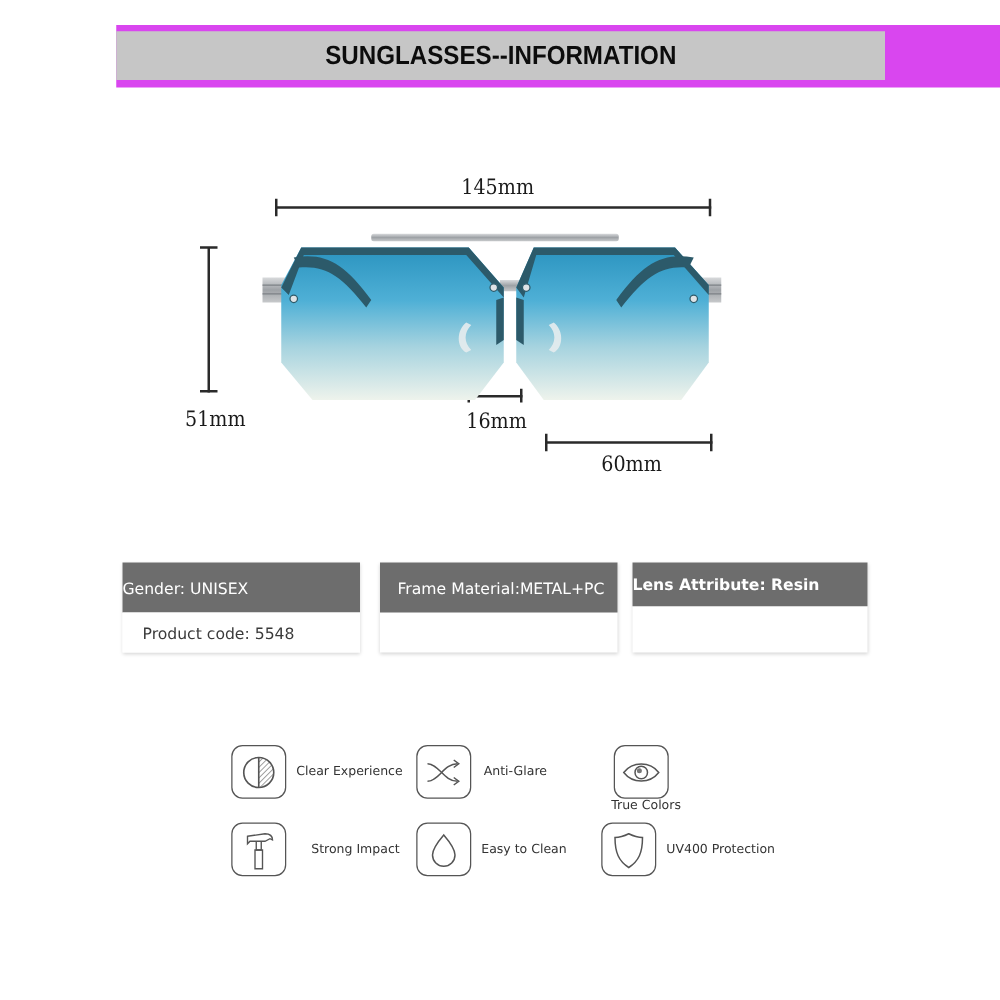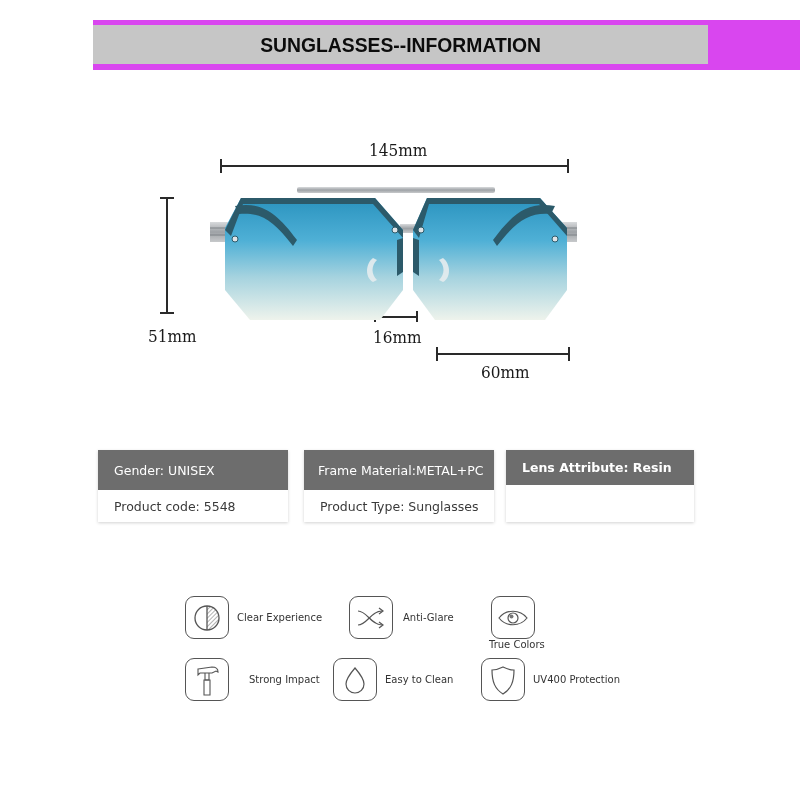--- a/index.html
+++ b/index.html
@@ -23,21 +23,21 @@
     .dim-label {
       position: absolute; font-family: "DejaVu Serif", serif; font-size: 17px; color: #1a1a1a;
       transform: scaleX(0.9); transform-origin: left top;
     }
 
     .glasses { position: absolute; left: 205px; top: 180px; width: 380px; height: 150px; }
 
     .card { position: absolute; width: 190px; height: 72px; box-shadow: 0 1px 3px rgba(0,0,0,0.18); background:#fff; }
     .card-head {
       position: absolute; left: 0; top: 0; width: 100%; height: 40px; background: #6d6d6d;
-      color: #ffffff; font-size: 12.5px; padding-left: 16px; display: flex; align-items: center;
+      color: #ffffff; font-size: 12.5px; padding-left: 0; display: flex; align-items: center;
       font-family: "DejaVu Sans", sans-serif;
     }
     .card-body {
       position: absolute; left: 0; top: 40px; width: 100%; height: 32px; background: #fff;
       color: #3a3a3a; font-size: 12.5px; padding-left: 16px; display: flex; align-items: center;
     }
     .card.c3 .card-head { height: 35px; }
     .card.c3 .card-body { top: 35px; height: 37px; }
     .card.c2 .card-head { justify-content: flex-start; padding-left: 14px; }
 
@@ -134,21 +134,20 @@
     <circle cx="350" cy="59" r="3" fill="#dfe3e6" stroke="#2c5a6a" stroke-width="1"></circle>
   </svg>
 </div>
 
 <div class="card c1" style="left:98px; top:450px;">
   <div class="card-head">Gender:  UNISEX</div>
   <div class="card-body">Product code: 5548</div>
 </div>
 <div class="card c2" style="left:304px; top:450px;">
   <div class="card-head">Frame Material:METAL+PC</div>
-  <div class="card-body">Product Type:  Sunglasses</div>
 </div>
 <div class="card c3" style="left:506px; top:450px; width:188px;font-weight:bold;">
   <div class="card-head">Lens Attribute:  Resin</div>
 </div>
 
 <div class="feature" style="left:185px; top:596px;">
   <div class="feature-icon">
     <svg width="30" height="30" viewBox="0 0 30 30">
       <defs>
         <pattern id="hatch" width="3" height="3" patternUnits="userSpaceOnUse" patternTransform="rotate(45)">
@@ -156,21 +155,21 @@
         </pattern>
       </defs>
       <path d="M15 3 A12 12 0 0 1 15 27 Z" fill="url(#hatch)"></path>
       <circle cx="15" cy="15" r="12" fill="none" stroke="#555" stroke-width="1.3"></circle>
       <line x1="15" y1="3" x2="15" y2="27" stroke="#555" stroke-width="1.3"></line>
     </svg>
   </div>
   <span class="feature-label">Clear Experience</span>
 </div>
 
-<div class="feature" style="left:333px; top:596px;margin-left:16px;">
+<div class="feature" style="left:333px; top:596px;">
   <div class="feature-icon">
     <svg width="32" height="24" viewBox="0 0 32 24">
       <path d="M3 5 C12 5 16 19 27 19" fill="none" stroke="#555" stroke-width="1.2"></path>
       <path d="M3 19 C12 19 16 5 27 5" fill="none" stroke="#555" stroke-width="1.2"></path>
       <path d="M24 2 L28 5 L24 8" fill="none" stroke="#555" stroke-width="1.2"></path>
       <path d="M24 16 L28 19 L24 22" fill="none" stroke="#555" stroke-width="1.2"></path>
     </svg>
   </div>
   <span class="feature-label" style="margin-left:10px;">Anti-Glare</span>
 </div>

